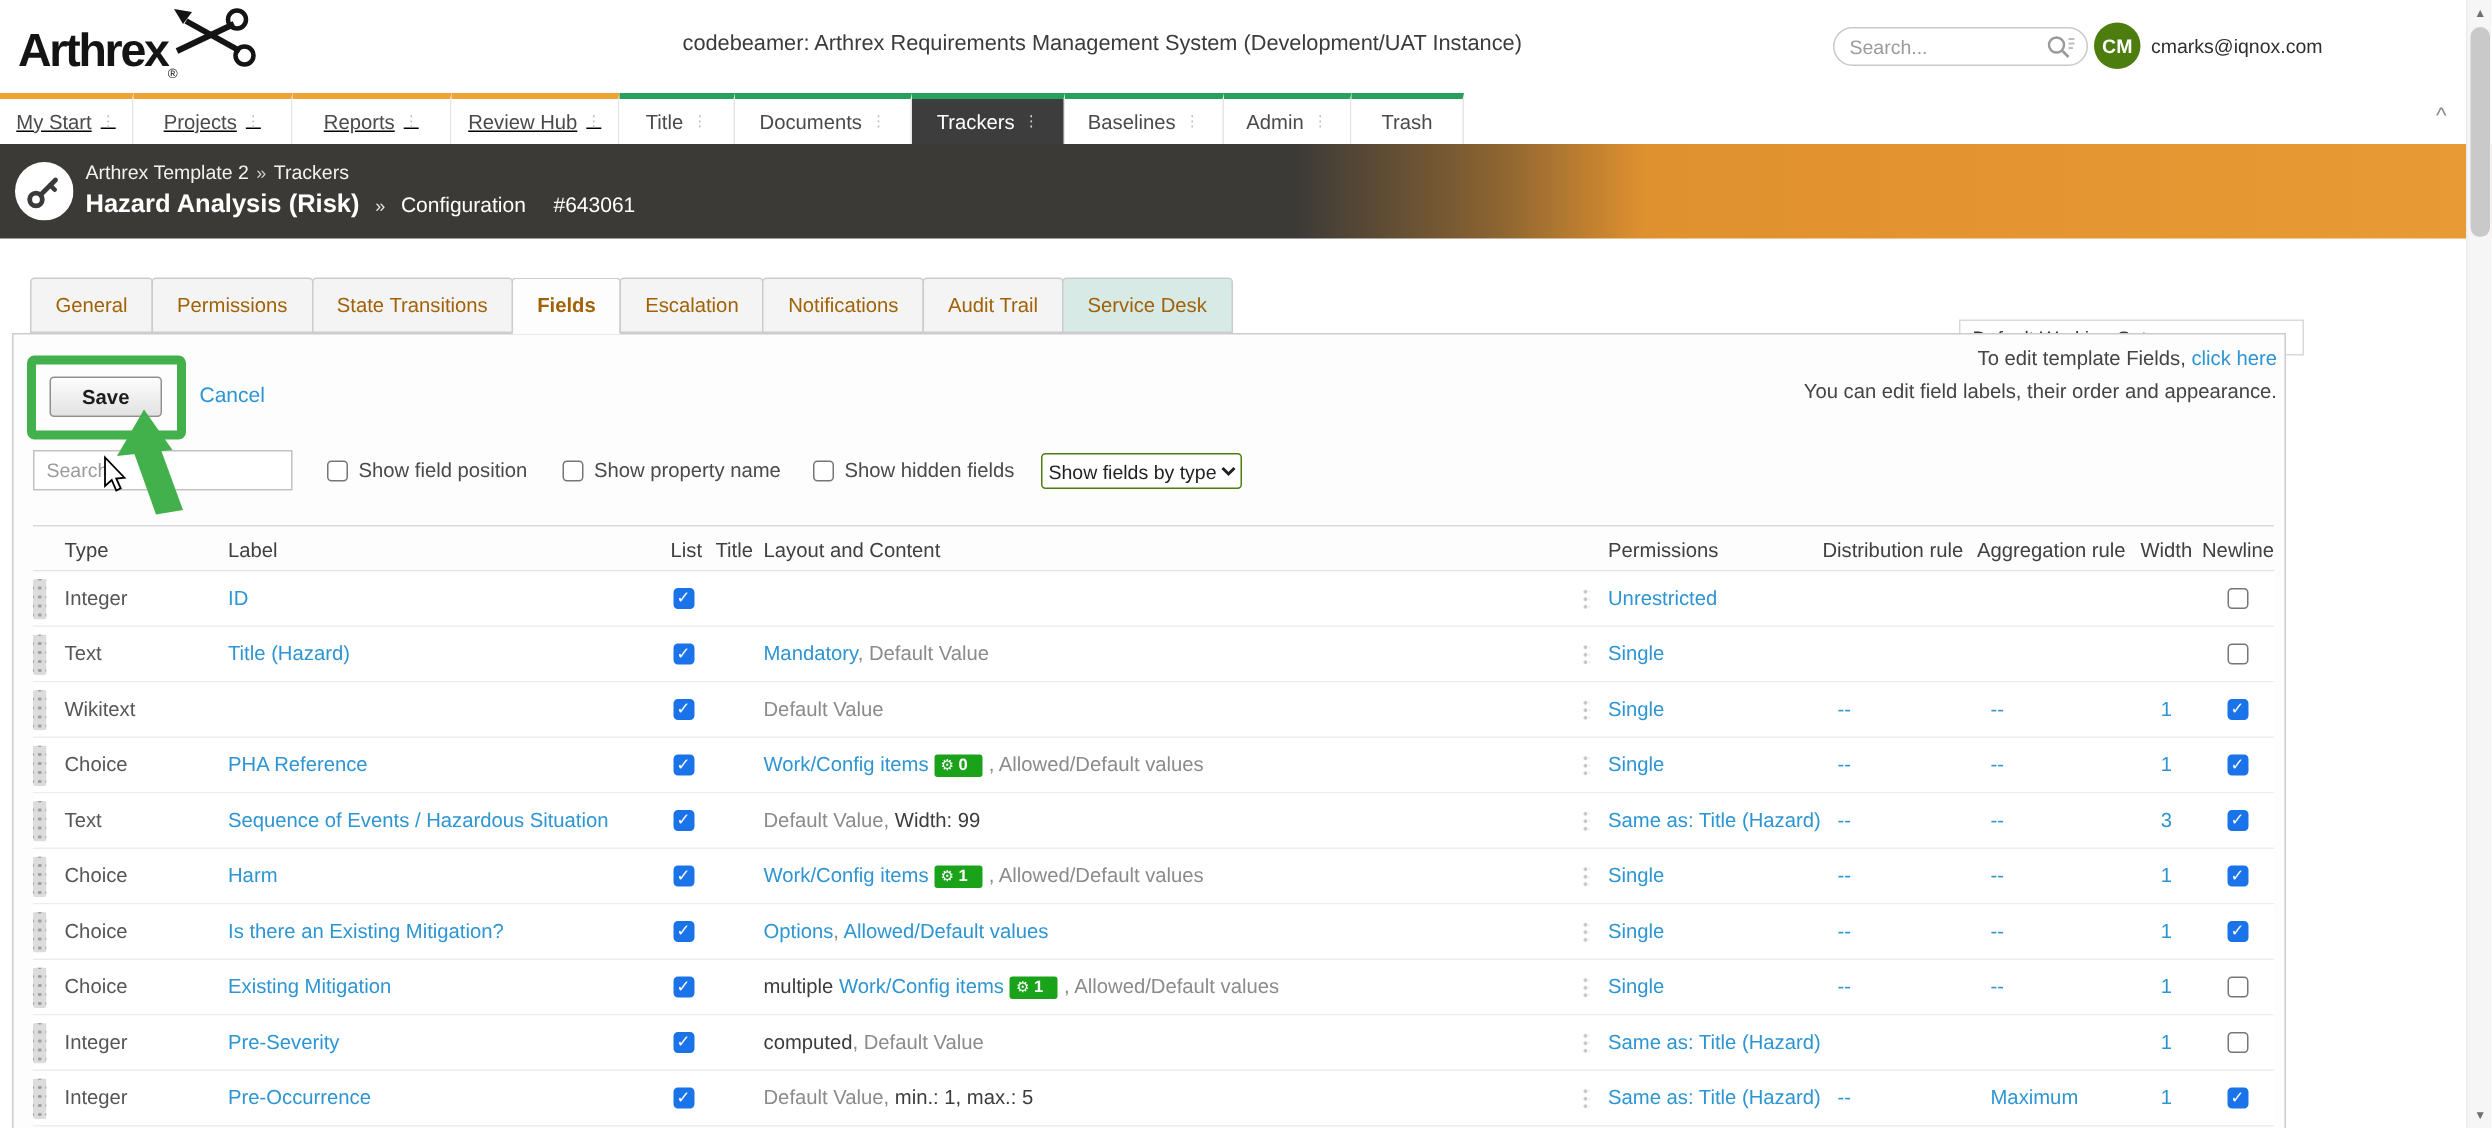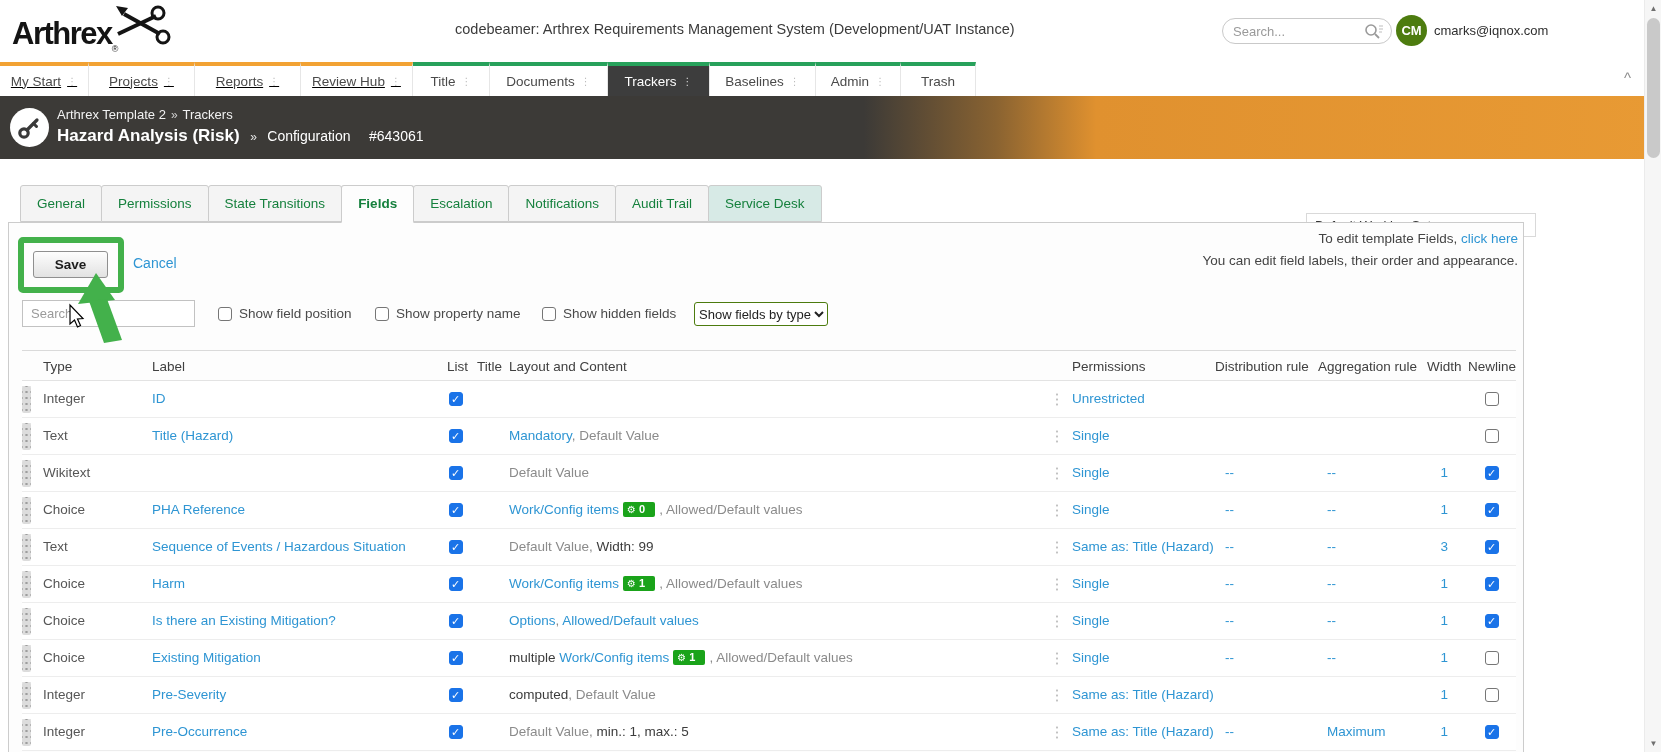--- a/index.html
+++ b/index.html
@@ -44,21 +44,21 @@
   #crumb-title-row { position:absolute; left:57px; top:30px; color:#fff; }
   #crumb-title { font-size:17px; font-weight:bold; }
   #crumb-sub { font-size:14px; }
   #crumb-id { font-size:14px; margin-left:14px; }
   #ws-label { position:absolute; left:1213px; top:121px; width:84px; text-align:right; font-size:13.5px; font-weight:bold; color:#fff; }
   #ws-input { position:absolute; left:1306px; top:117px; width:230px; height:24px; border:1px solid #d9d9d9; background:#fff; font-size:13px; color:#333; padding-left:8px; font-family:inherit; }
 
   
   #tabs { position:absolute; left:20px; top:185px; display:flex; z-index:3; }
   .tab { height:37px; line-height:36px; padding:0 16px; background:#f4f4f4; border:1px solid #cccccc;
-    margin-left:-1px; font-size:13.5px; color:#15803d; border-radius:3px 3px 0 0; cursor:pointer; white-space:nowrap; }
+    margin-left:-1px; font-size:13.5px; color:#a16207; border-radius:3px 3px 0 0; cursor:pointer; white-space:nowrap; }
   .tab:first-child { margin-left:0; }
   .tab.active { background:#fdfdfd; font-weight:bold; border-bottom-color:#fdfdfd; height:38px; }
   .tab.highlight { background:#d7eae6; }
 
   
   #panel { position:absolute; left:8px; top:222px; width:1516px; height:530px; background:#fdfdfd;
     border:1px solid #cccccc; border-bottom:none; }
   #note { position:absolute; right:143px; top:228px; text-align:right; font-size:13.5px; color:#444; line-height:22px; z-index:2; }
   #note a { color:#2e95d3; text-decoration:none; cursor:pointer; }
   #save-btn { position:absolute; left:33px; top:251px; width:75px; height:27px; border:1px solid #8f8f8f; border-radius:3px;

